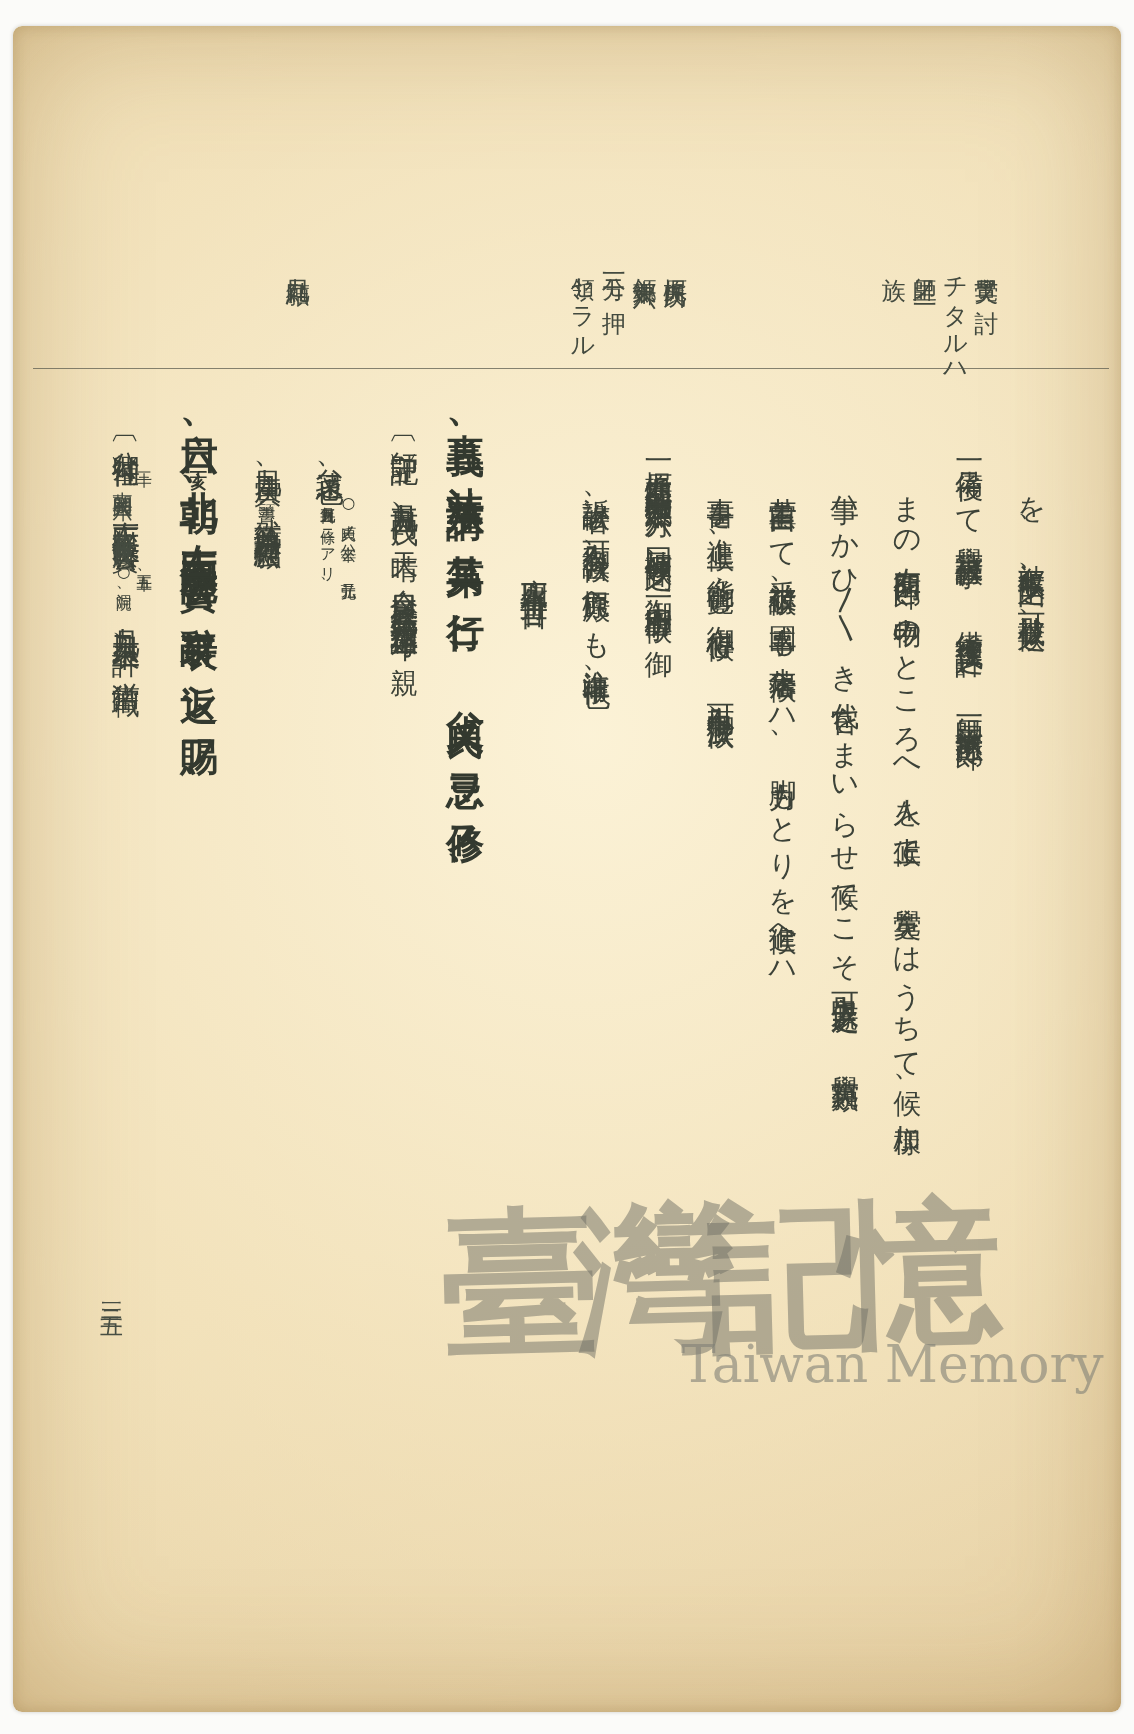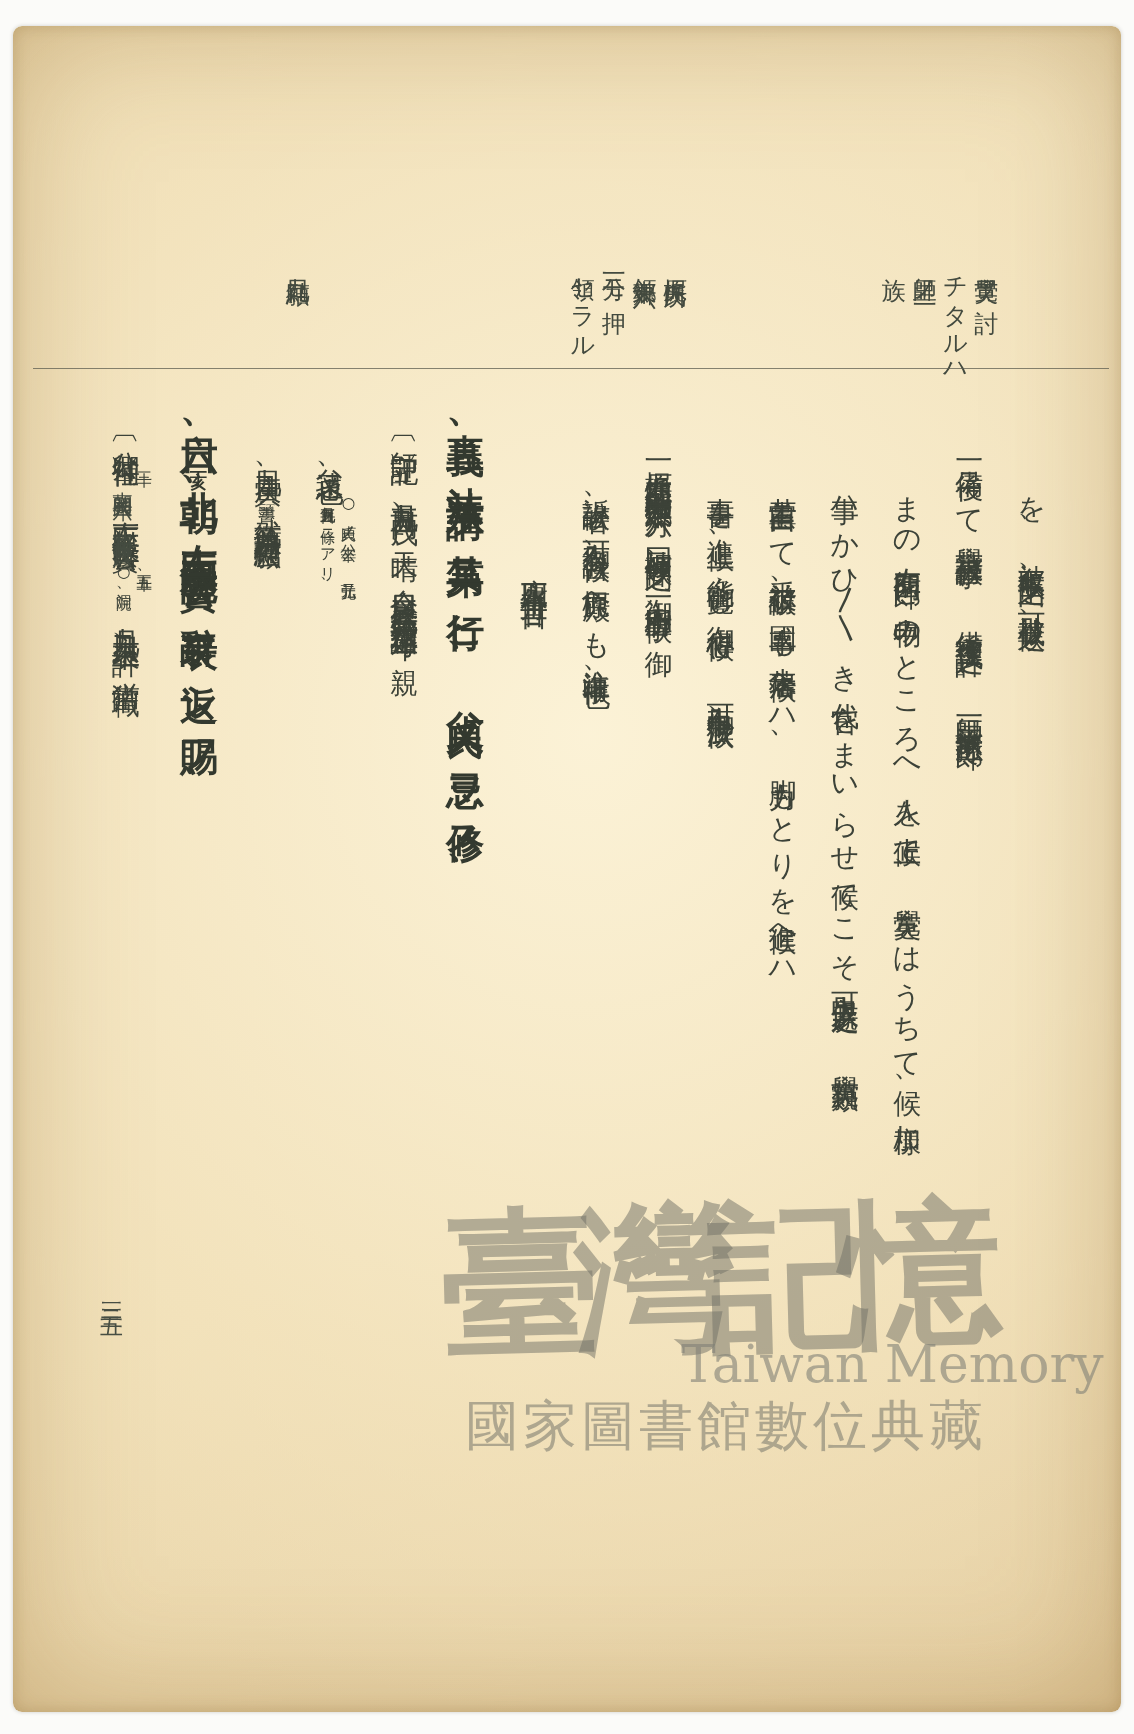--- a/index.html
+++ b/index.html
@@ -88,15 +88,14 @@
     </div>
 
   <div class="mnote">
     <span>南朝興國六年</span><span class="mgap"></span><span>北朝貞和元年九月六日</span>
   </div>
 
   <div class="folio">三三五</div>
 
   <div class="wm wm-main">臺灣記憶</div>
   <div class="wm wm-en">Taiwan Memory</div>
-  <div class="wm wm-sub">國家圖書館數位典藏</div>
 
 </div>
 
 </body></html>

